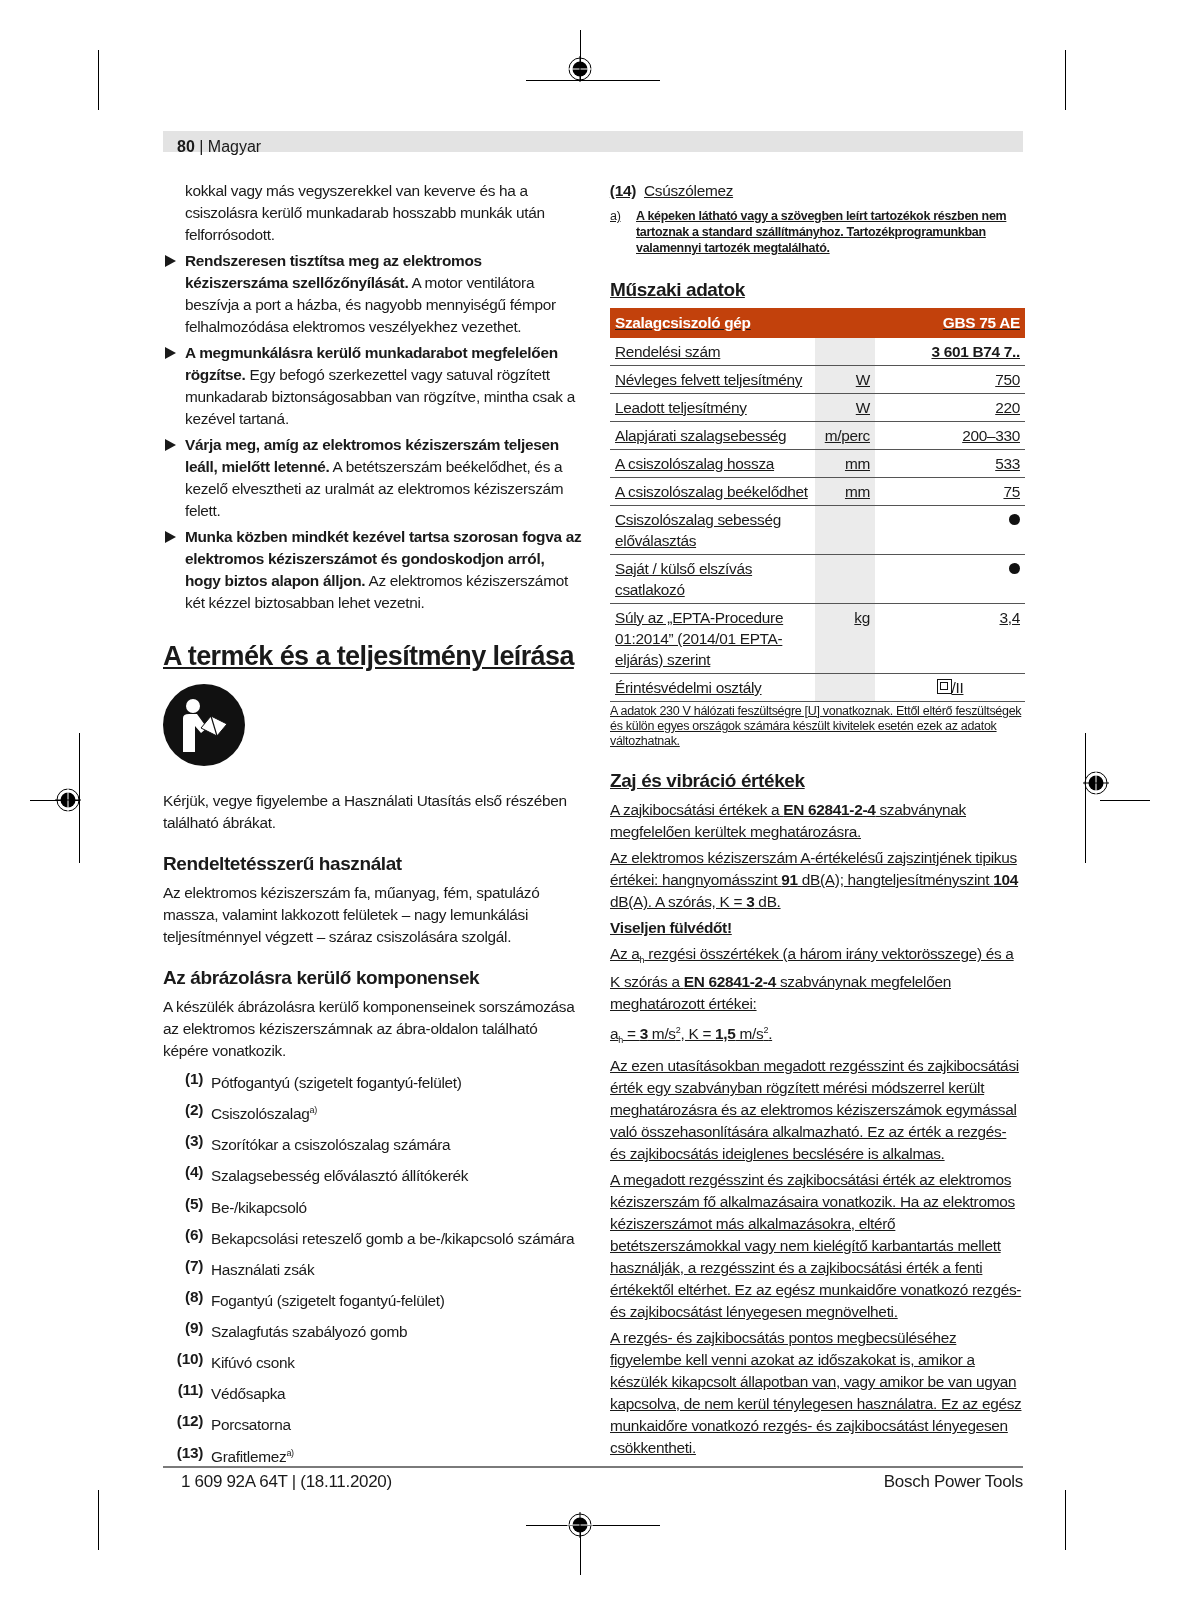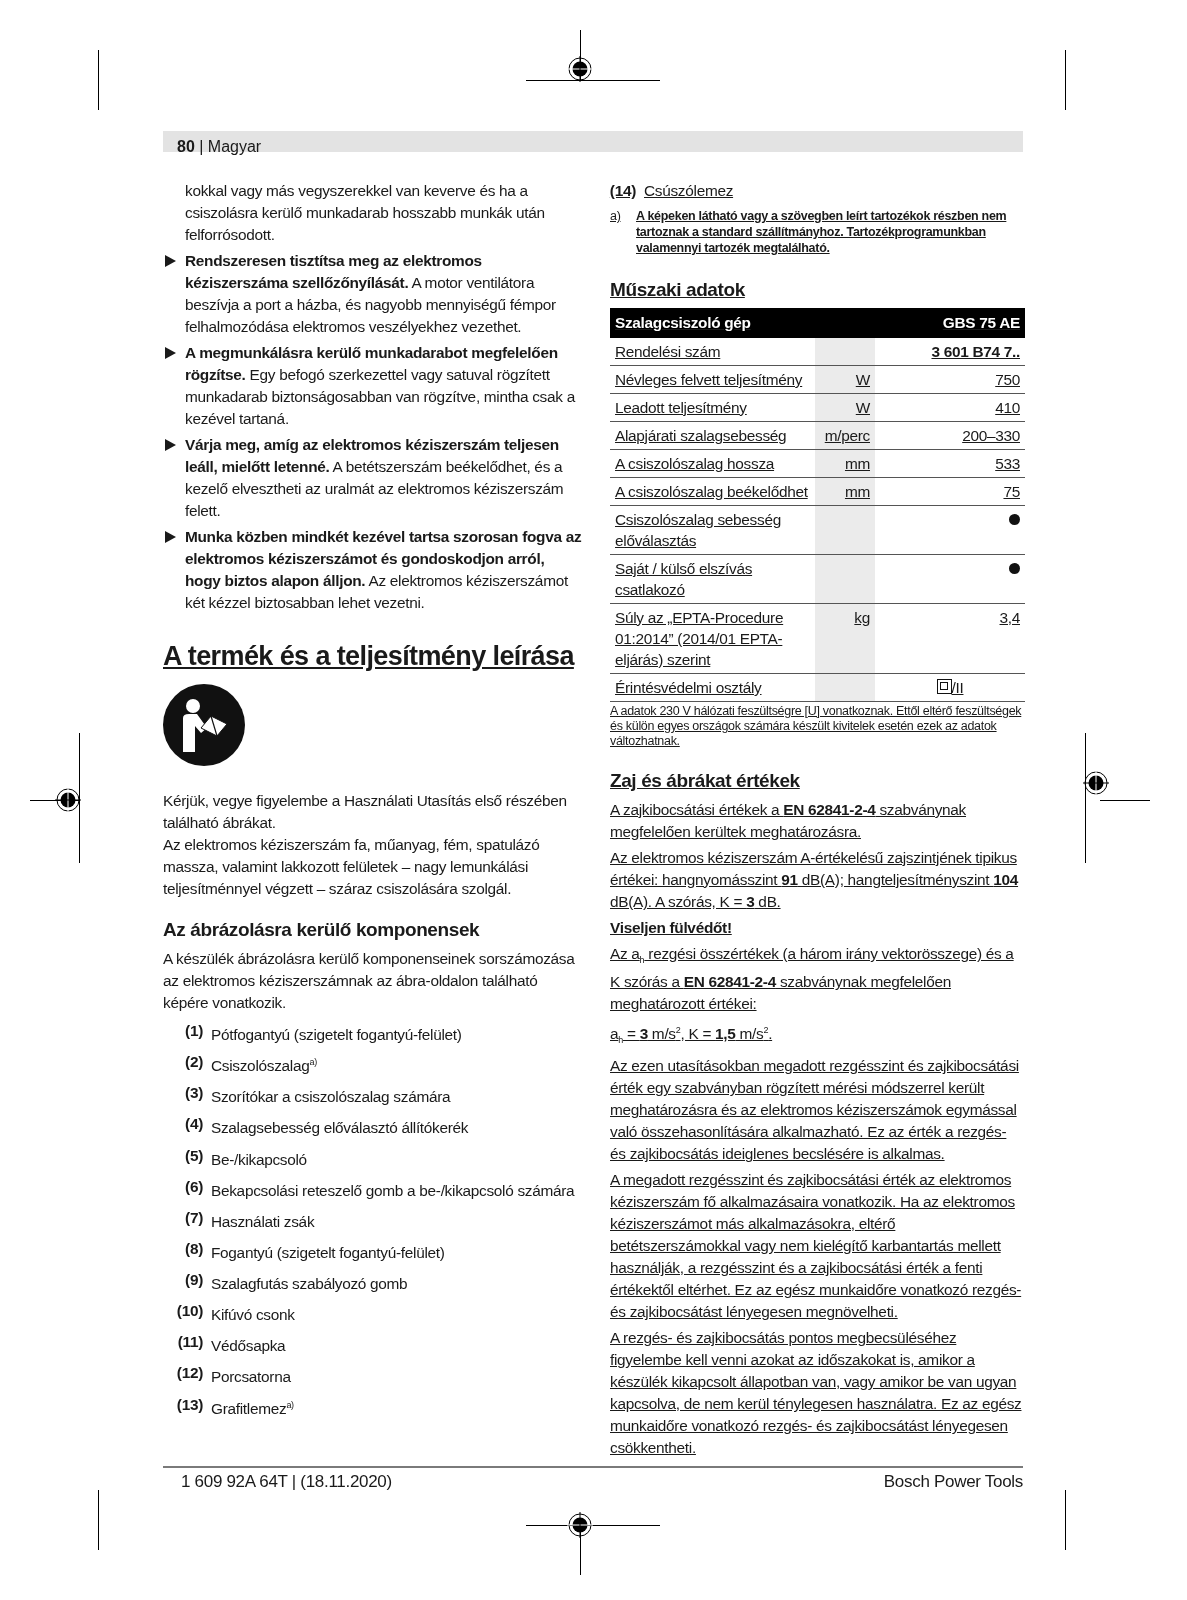--- a/index.html
+++ b/index.html
@@ -23,21 +23,21 @@
   h2 { font-size:19px; margin:18px 0 6px 0; font-weight:bold; letter-spacing:-0.4px; line-height:24px; }
   .safety { position:relative; padding-left:95px; min-height:110px; }
   .safety .ico { position:absolute; left:0; top:4px; width:82px; height:82px; }
   .complist { margin-top:6px; }
   .comp { display:flex; margin-bottom:5px; }
   .comp .n { width:40px; text-align:right; font-weight:bold; padding-right:8px; flex-shrink:0; }
   .comp sup { font-size:9px; }
   .note { display:flex; font-size:12.5px; line-height:16px; margin-top:6px; }
   .note .k { width:26px; flex-shrink:0; }
   table.spec { border-collapse:collapse; width:100%; font-size:15.4px; margin-top:4px; }
-  table.spec th { background:#000000; color:#fff; text-align:left; padding:4px 5px; font-weight:bold; }
+  table.spec th { background:#c2410c; color:#fff; text-align:left; padding:4px 5px; font-weight:bold; }
   table.spec th.r { text-align:right; }
   table.spec td { padding:3px 5px; border-bottom:1.5px solid #555; vertical-align:top; line-height:21px; }
   table.spec td.u { background:#ebebeb; text-align:right; width:50px; }
   table.spec td.v { text-align:right; }
   .tnote { font-size:12.5px; line-height:15px; border-top:1.5px solid #555; padding-top:2px; }
   .dot { display:inline-block; width:11px; height:11px; border-radius:50%; background:#111; }
   .cls2 { display:inline-block; width:13px; height:13px; border:1.5px solid #111; position:relative; vertical-align:-1px; }
   .cls2::after { content:""; position:absolute; left:2px; top:2px; width:6px; height:6px; border:1.3px solid #111; }
   .para { margin-top:4px; }
   .footer-rule { position:absolute; left:163px; top:1466px; width:860px; height:2px; background:#7a7a7a; }
@@ -100,20 +100,21 @@
     <svg class="ico" viewBox="0 0 82 82">
       <circle cx="41" cy="41" r="41" fill="#111"></circle>
       <circle cx="30" cy="22" r="7" fill="#fff"></circle>
       <path d="M20 34 q0 -4 6 -4 h8 l10 14 l-6 5 l-6 -7 v26 h-12 z" fill="#fff"></path>
       <path d="M38 44 l10 -12 l16 8 l-10 12 z" fill="#fff" stroke="#111" stroke-width="1"></path>
       <line x1="48" y1="32" x2="54" y2="52" stroke="#111" stroke-width="1.2"></line>
     </svg>
   </div>
   <p>Kérjük, vegye figyelembe a Használati Utasítás első részében található ábrákat.</p>
 
+  <h2>Rendeltetésszerű használat</h2>
   <p>Az elektromos kéziszerszám fa, műanyag, fém, spatulázó massza, valamint lakkozott felületek – nagy lemunkálási teljesítménnyel végzett – száraz csiszolására szolgál.</p>
 
   <h2>Az ábrázolásra kerülő komponensek</h2>
   <p>A készülék ábrázolásra kerülő komponenseinek sorszámozása az elektromos kéziszerszámnak az ábra-oldalon található képére vonatkozik.</p>
   <div class="complist">
     <div class="comp">
         <span class="n">(1)</span>
         <span><span>Pótfogantyú (szigetelt fogantyú-felület)</span><sup></sup></span>
       </div>
     <div class="comp">
@@ -192,21 +193,21 @@
           <td class="v"><b>3 601 B74 7..</b></td>
         </tr>
       <tr>
           <td>Névleges felvett teljesítmény</td>
           <td class="u">W</td>
           <td class="v">750</td>
         </tr>
       <tr>
           <td>Leadott teljesítmény</td>
           <td class="u">W</td>
-          <td class="v">410</td>
+          <td class="v">220</td>
         </tr>
       <tr>
           <td>Alapjárati szalagsebesség</td>
           <td class="u">m/perc</td>
           <td class="v">200–330</td>
         </tr>
       <tr>
           <td>A csiszolószalag hossza</td>
           <td class="u">mm</td>
           <td class="v">533</td>
@@ -233,21 +234,21 @@
         </tr>
       <tr>
           <td style="border-bottom:none;">Érintésvédelmi osztály</td>
           <td class="u" style="border-bottom:none;"></td>
           <td class="v" style="border-bottom:none;text-align:center;"><span class="cls2"></span><span>/II</span></td>
         </tr>
     </tbody>
   </table>
   <div class="tnote">A adatok 230 V hálózati feszültségre [U] vonatkoznak. Ettől eltérő feszültségek és külön egyes országok számára készült kivitelek esetén ezek az adatok változhatnak.</div>
 
-  <h2 style="margin-top:20px;">Zaj és ábrákat értékek</h2>
+  <h2 style="margin-top:20px;">Zaj és vibráció értékek</h2>
   <p><span>A zajkibocsátási értékek a </span><b>EN 62841-2-4</b><span> szabványnak megfelelően kerültek meghatározásra.</span></p>
   <p class="para"><span>Az elektromos kéziszerszám A-értékelésű zajszintjének tipikus értékei: hangnyomásszint </span><b>91</b><span> dB(A); hangteljesítményszint </span><b>104</b><span> dB(A). A szórás, K = </span><b>3</b><span> dB.</span></p>
   <p class="para"><b>Viseljen fülvédőt!</b></p>
   <p class="para"><span>Az a</span><sub style="font-size:9px;">h</sub><span> rezgési összértékek (a három irány vektorösszege) és a K szórás a </span><b>EN 62841-2-4</b><span> szabványnak megfelelően meghatározott értékei:</span></p>
   <p class="para"><span>a</span><sub style="font-size:9px;">h</sub><span> = </span><b>3</b><span> m/s</span><sup style="font-size:9px;">2</sup><span>, K = </span><b>1,5</b><span> m/s</span><sup style="font-size:9px;">2</sup><span>.</span></p>
   <p class="para">Az ezen utasításokban megadott rezgésszint és zajkibocsátási érték egy szabványban rögzített mérési módszerrel került meghatározásra és az elektromos kéziszerszámok egymással való összehasonlítására alkalmazható. Ez az érték a rezgés- és zajkibocsátás ideiglenes becslésére is alkalmas.</p>
   <p class="para">A megadott rezgésszint és zajkibocsátási érték az elektromos kéziszerszám fő alkalmazásaira vonatkozik. Ha az elektromos kéziszerszámot más alkalmazásokra, eltérő betétszerszámokkal vagy nem kielégítő karbantartás mellett használják, a rezgésszint és a zajkibocsátási érték a fenti értékektől eltérhet. Ez az egész munkaidőre vonatkozó rezgés- és zajkibocsátást lényegesen megnövelheti.</p>
   <p class="para">A rezgés- és zajkibocsátás pontos megbecsüléséhez figyelembe kell venni azokat az időszakokat is, amikor a készülék kikapcsolt állapotban van, vagy amikor be van ugyan kapcsolva, de nem kerül ténylegesen használatra. Ez az egész munkaidőre vonatkozó rezgés- és zajkibocsátást lényegesen csökkentheti.</p>
 </div>
 

